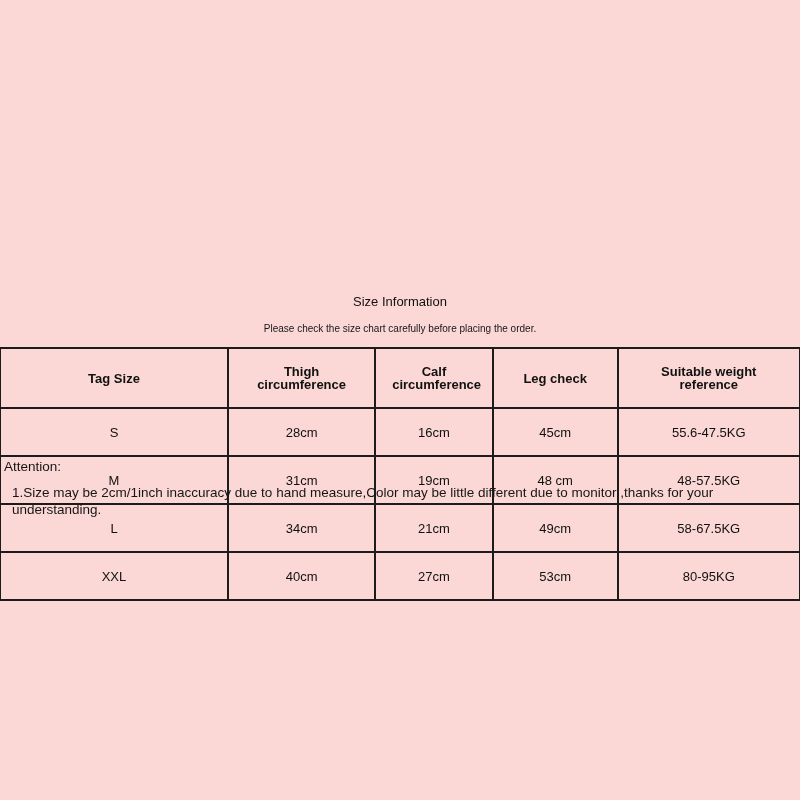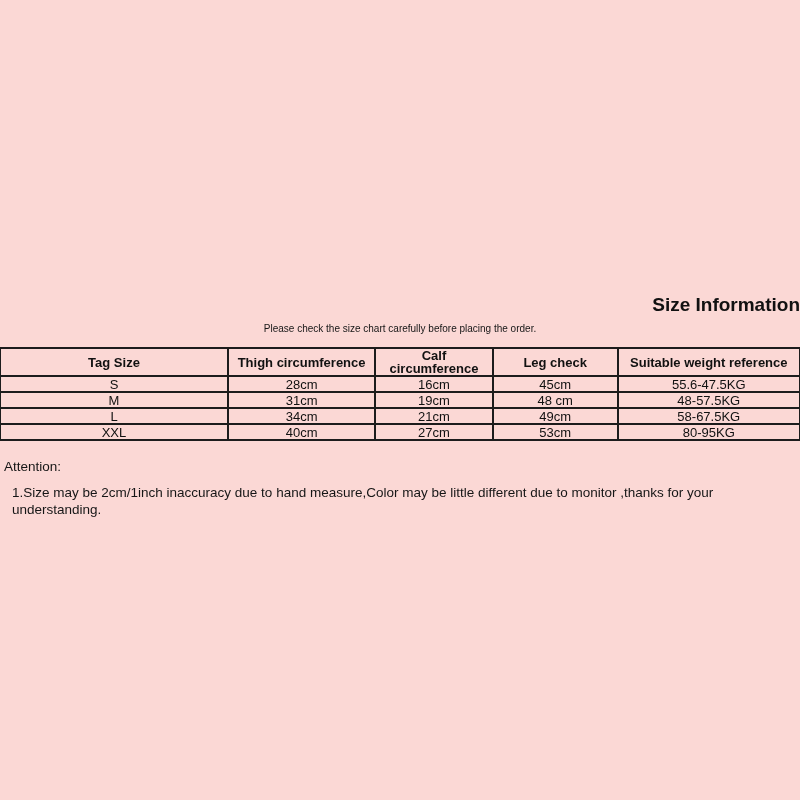--- a/index.html
+++ b/index.html
@@ -11,23 +11,23 @@
     color: #1a1a1a;
     font-family: "Liberation Sans", sans-serif;
     overflow: hidden;
   }
   .page-title {
     position: absolute;
     top: 294px;
     left: 0;
     width: 800px;
     margin: 0;
-    text-align: right;
-    font-size: 19px;
-    font-weight: bold;
+    text-align: center;
+    font-size: 13px;
+    font-weight: normal;
     color: #111;
   }
   .page-subtitle {
     position: absolute;
     top: 323px;
     left: 0;
     width: 800px;
     margin: 0;
     text-align: center;
     font-size: 10px;
@@ -41,21 +41,21 @@
     border-collapse: collapse;
     table-layout: fixed;
   }
   table.size-table th,
   table.size-table td {
     border: 2px solid #1c1c1c;
     text-align: center;
     vertical-align: middle;
     font-size: 13px;
     height: 14px;
-    padding: 0;
+    padding: 16px;
     line-height: 1;
     color: #111;
   }
   table.size-table th { font-weight: bold; }
   .attention {
     position: absolute;
     top: 458px;
     left: 4px;
     width: 786px;
     font-size: 13.5px;

